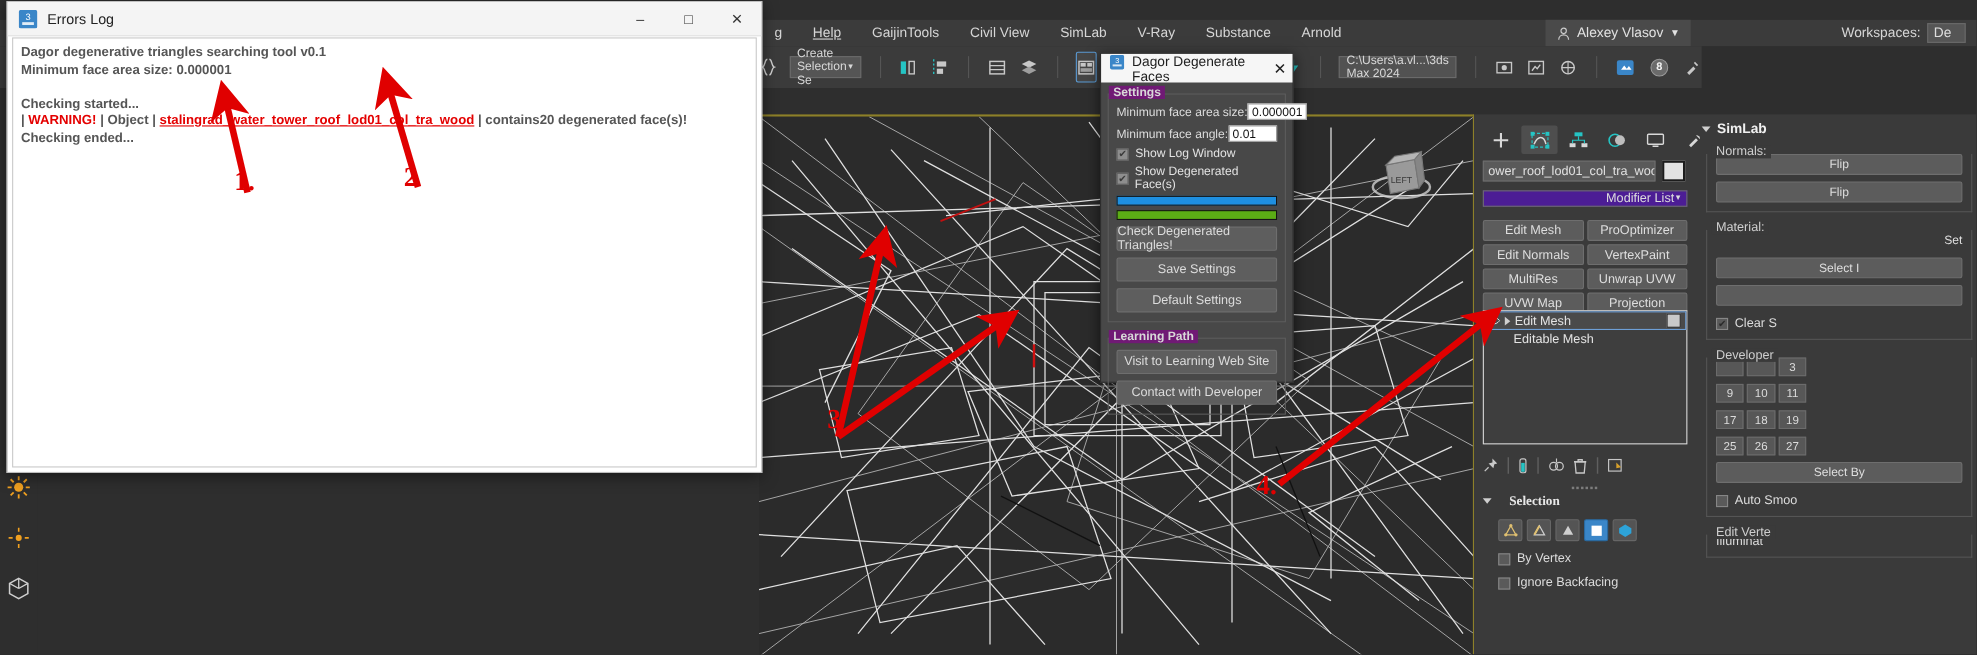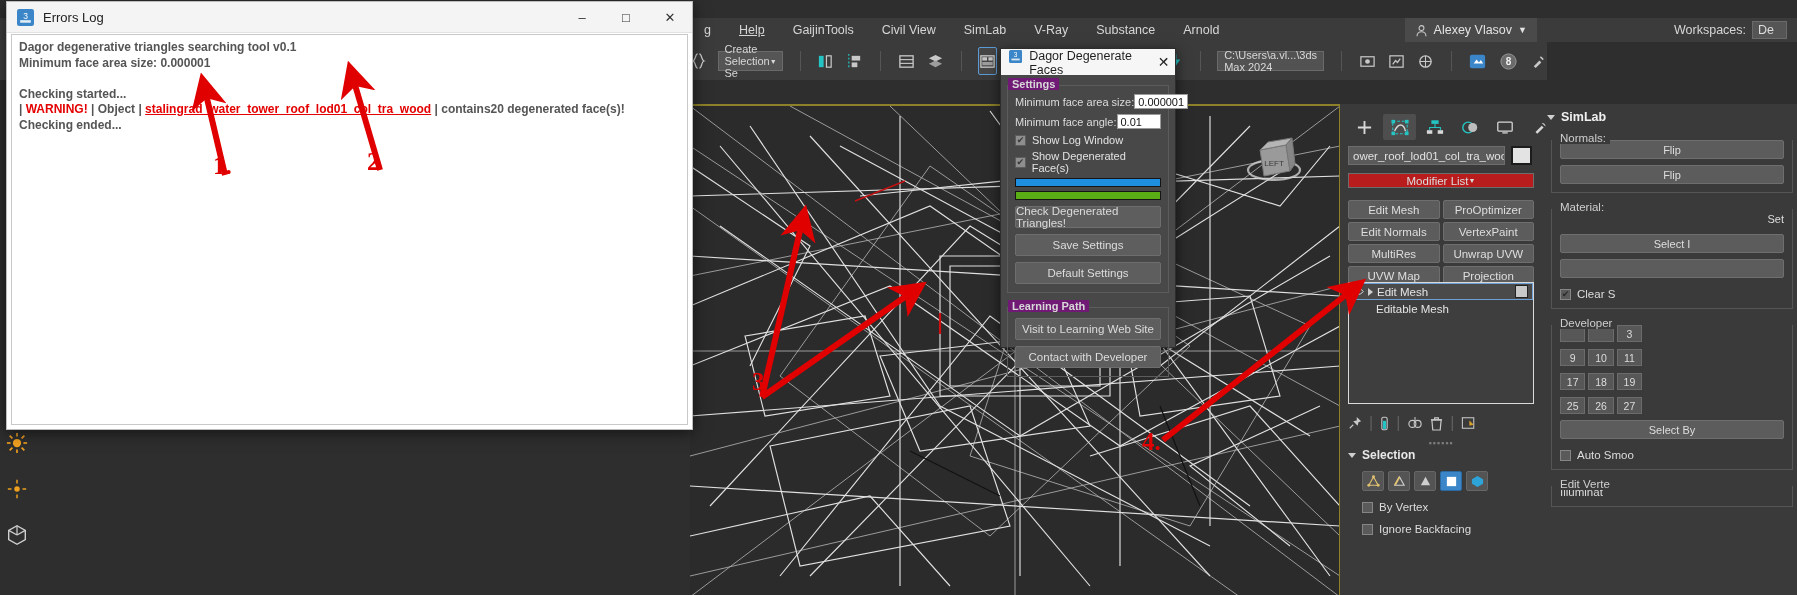--- a/index.html
+++ b/index.html
@@ -32,35 +32,35 @@
 
   
   .cmdpanel{position:absolute;right:0;top:104px;width:457px;height:491px;background:#3a3a3a;border-left:1px solid #8d8029;}
   .cp-tabs{position:absolute;left:8px;top:10px;display:flex;gap:2px;}
   .cp-tab{width:33px;height:26px;display:flex;align-items:center;justify-content:center;border-radius:2px;}
   .cp-tab.act{background:#4e4e4e;}
   .namerow{position:absolute;left:8px;top:42px;display:flex;align-items:center;gap:6px;}
   .namefield{width:157px;height:19px;background:#5a5a5a;border:1px solid #6d6d6d;color:#e0e0e0;font-size:11.5px;
              display:flex;align-items:center;padding:0 4px;box-sizing:border-box;overflow:hidden;white-space:nowrap;}
   .swatch{width:21px;height:19px;background:#e3e3e3;border:2px solid #1c1c1c;box-sizing:border-box;}
-  .modlist{position:absolute;left:8px;top:69px;width:186px;height:15px;background:#b91c1c;border:1px solid #6d6d6d;
-           color:#dcdcdc;font-size:11.5px;display:flex;align-items:center;justify-content:center;padding:0 4px;box-sizing:border-box;}
+  .modlist{position:absolute;left:8px;top:69px;width:186px;height:15px;background:#4c1d95;border:1px solid #6d6d6d;
+           color:#dcdcdc;font-size:11.5px;display:flex;align-items:center;justify-content:flex-end;padding:0 4px;box-sizing:border-box;}
   .modgrid{position:absolute;left:8px;top:96px;width:186px;display:grid;grid-template-columns:1fr 1fr;gap:3px;}
   .mbtn{height:19px;background:#5c5c5c;border:1px solid #6e6e6e;border-radius:2px;color:#dedede;font-size:11.5px;
         display:flex;align-items:center;justify-content:center;box-sizing:border-box;}
   .stack{position:absolute;left:8px;top:178px;width:186px;height:122px;background:#3e3e3e;border:1px solid #d9d9d9;box-sizing:border-box;}
   .stack-row{display:flex;align-items:center;height:17px;font-size:11.5px;color:#e4e4e4;padding:0 2px;gap:4px;}
   .stack-row.sel{background:#4a4a4a;border:1px solid #6e9fd6;box-sizing:border-box;}
   .eye{width:12px;height:9px;}
   .tri{width:0;height:0;border-left:5px solid #cfcfcf;border-top:4px solid transparent;border-bottom:4px solid transparent;}
   .stack-sw{width:11px;height:11px;background:#c9c9c9;border:1px solid #222;margin-left:auto;margin-right:2px;}
   .stacktools{position:absolute;left:8px;top:308px;width:186px;height:22px;display:flex;align-items:center;gap:7px;}
   .dots{position:absolute;left:8px;top:334px;width:186px;text-align:center;color:#7d7d7d;font-size:9px;letter-spacing:1px;}
   .rollup{position:absolute;left:8px;top:344px;width:186px;}
-  .rollup-hd{display:flex;align-items:center;gap:6px;color:#e8e8e8;font-size:12px;font-weight:bold;}
+  .rollup-hd{display:flex;align-items:center;gap:16px;color:#e8e8e8;font-size:12px;font-weight:bold;font-family:Liberation Serif, serif;}
   .caret{width:0;height:0;border-top:5px solid #cfcfcf;border-left:4px solid transparent;border-right:4px solid transparent;}
   .selicons{display:flex;gap:4px;margin-top:9px;margin-left:14px;}
   .selicon{width:22px;height:20px;background:#545454;border:1px solid #666;border-radius:2px;display:flex;align-items:center;justify-content:center;box-sizing:border-box;}
   .selicon.on{background:#3a86c8;border-color:#2a6aa0;}
   .cbrow{display:flex;align-items:center;gap:6px;margin-top:10px;margin-left:14px;color:#dcdcdc;font-size:11.5px;}
   .cb{width:11px;height:11px;background:#5a5a5a;border:1px solid #868686;box-sizing:border-box;}
 
   
   .farcol{position:absolute;left:203px;top:6px;width:250px;height:480px;}
   .fr-hd{display:flex;align-items:center;gap:6px;color:#f0f0f0;font-size:12.5px;font-weight:bold;margin-left:4px;}

